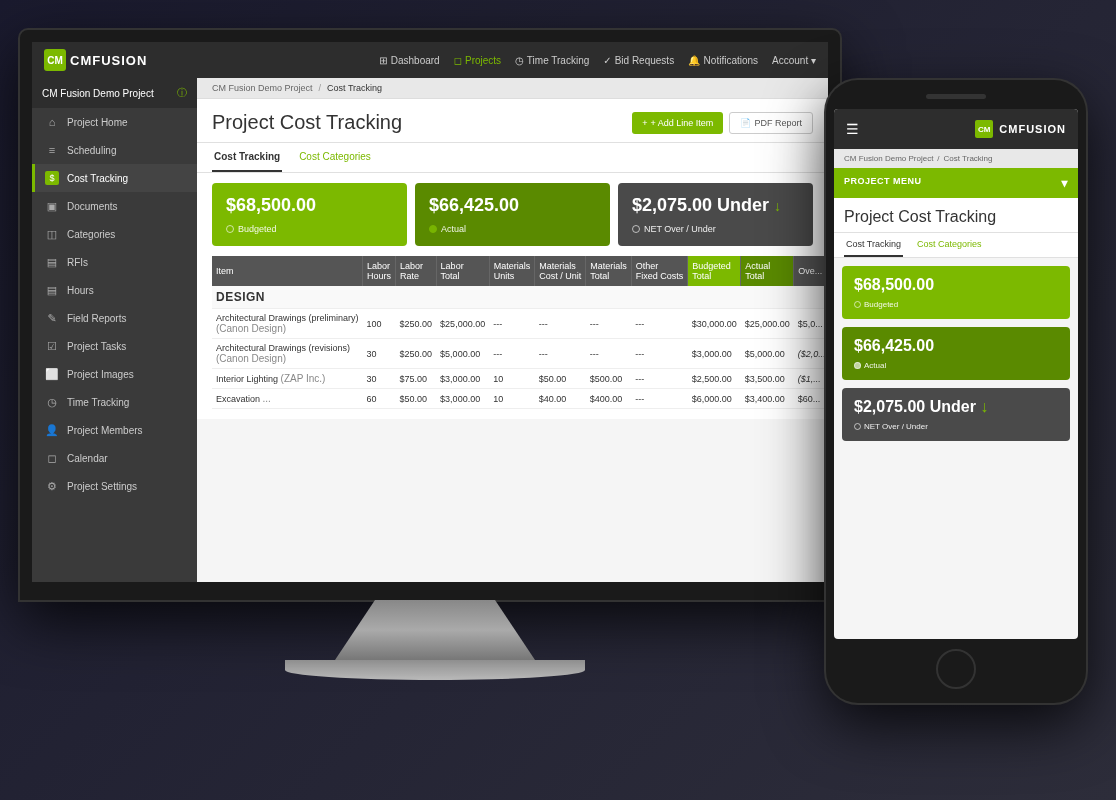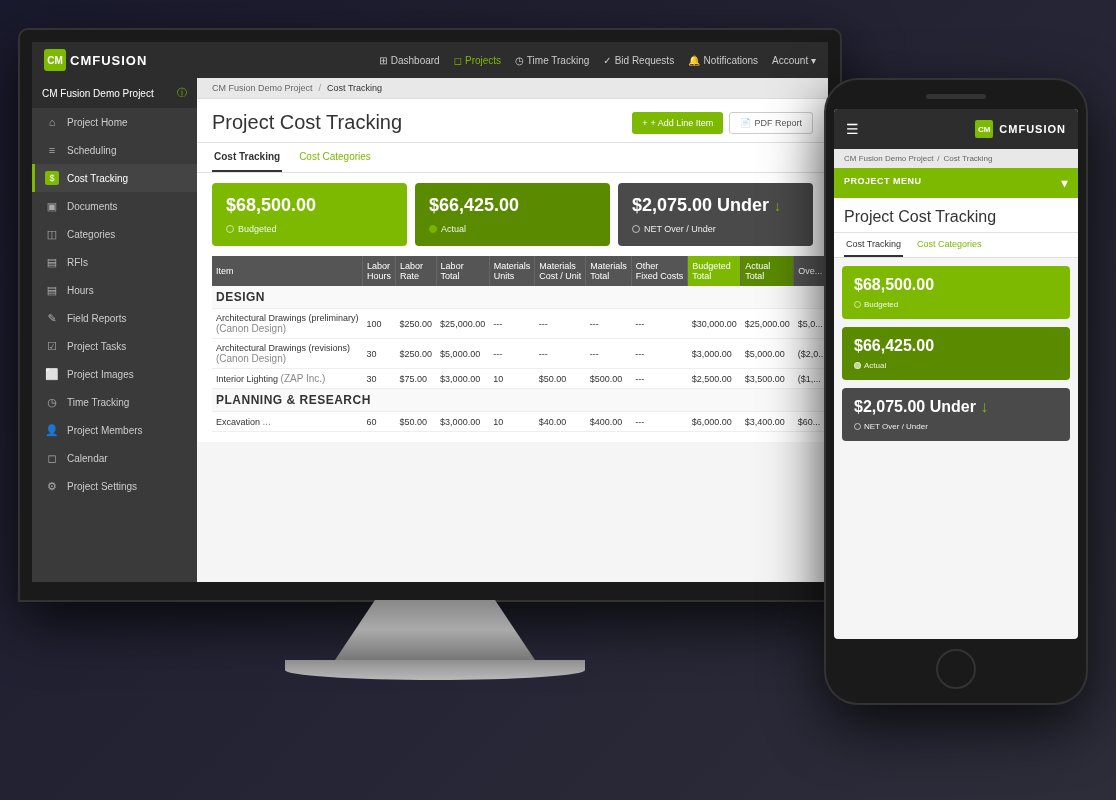--- a/index.html
+++ b/index.html
@@ -402,21 +402,21 @@
       color: #333;
       font-size: 12px;
       letter-spacing: 0.5px;
     }
 
     .data-table .sub-label {
       color: #888;
       font-size: 10px;
     }
 
-    .text-red { color: #cc0000; }
+    .text-red { color: #cc0000; font-style: italic; }
     .text-green { color: #7cb900; }
 
     
     .phone-wrapper {
       position: absolute;
       right: 30px;
       top: 80px;
       width: 260px;
     }
 
@@ -810,23 +810,20 @@
                   <td>$3,000.00</td>
                   <td>10</td>
                   <td>$50.00</td>
                   <td>$500.00</td>
                   <td>---</td>
                   <td>$2,500.00</td>
                   <td>$3,500.00</td>
                   <td class="text-red">($1,...</td>
                 </tr>
 
-                <tr class="section-header">
-                  <td colspan="11">PLANNING &amp; RESEARCH</td>
-                </tr>
 
 
                 <tr>
                   <td>
                     Excavation <span class="sub-label">...</span>
                   </td>
                   <td>60</td>
                   <td>$50.00</td>
                   <td>$3,000.00</td>
                   <td>10</td>

